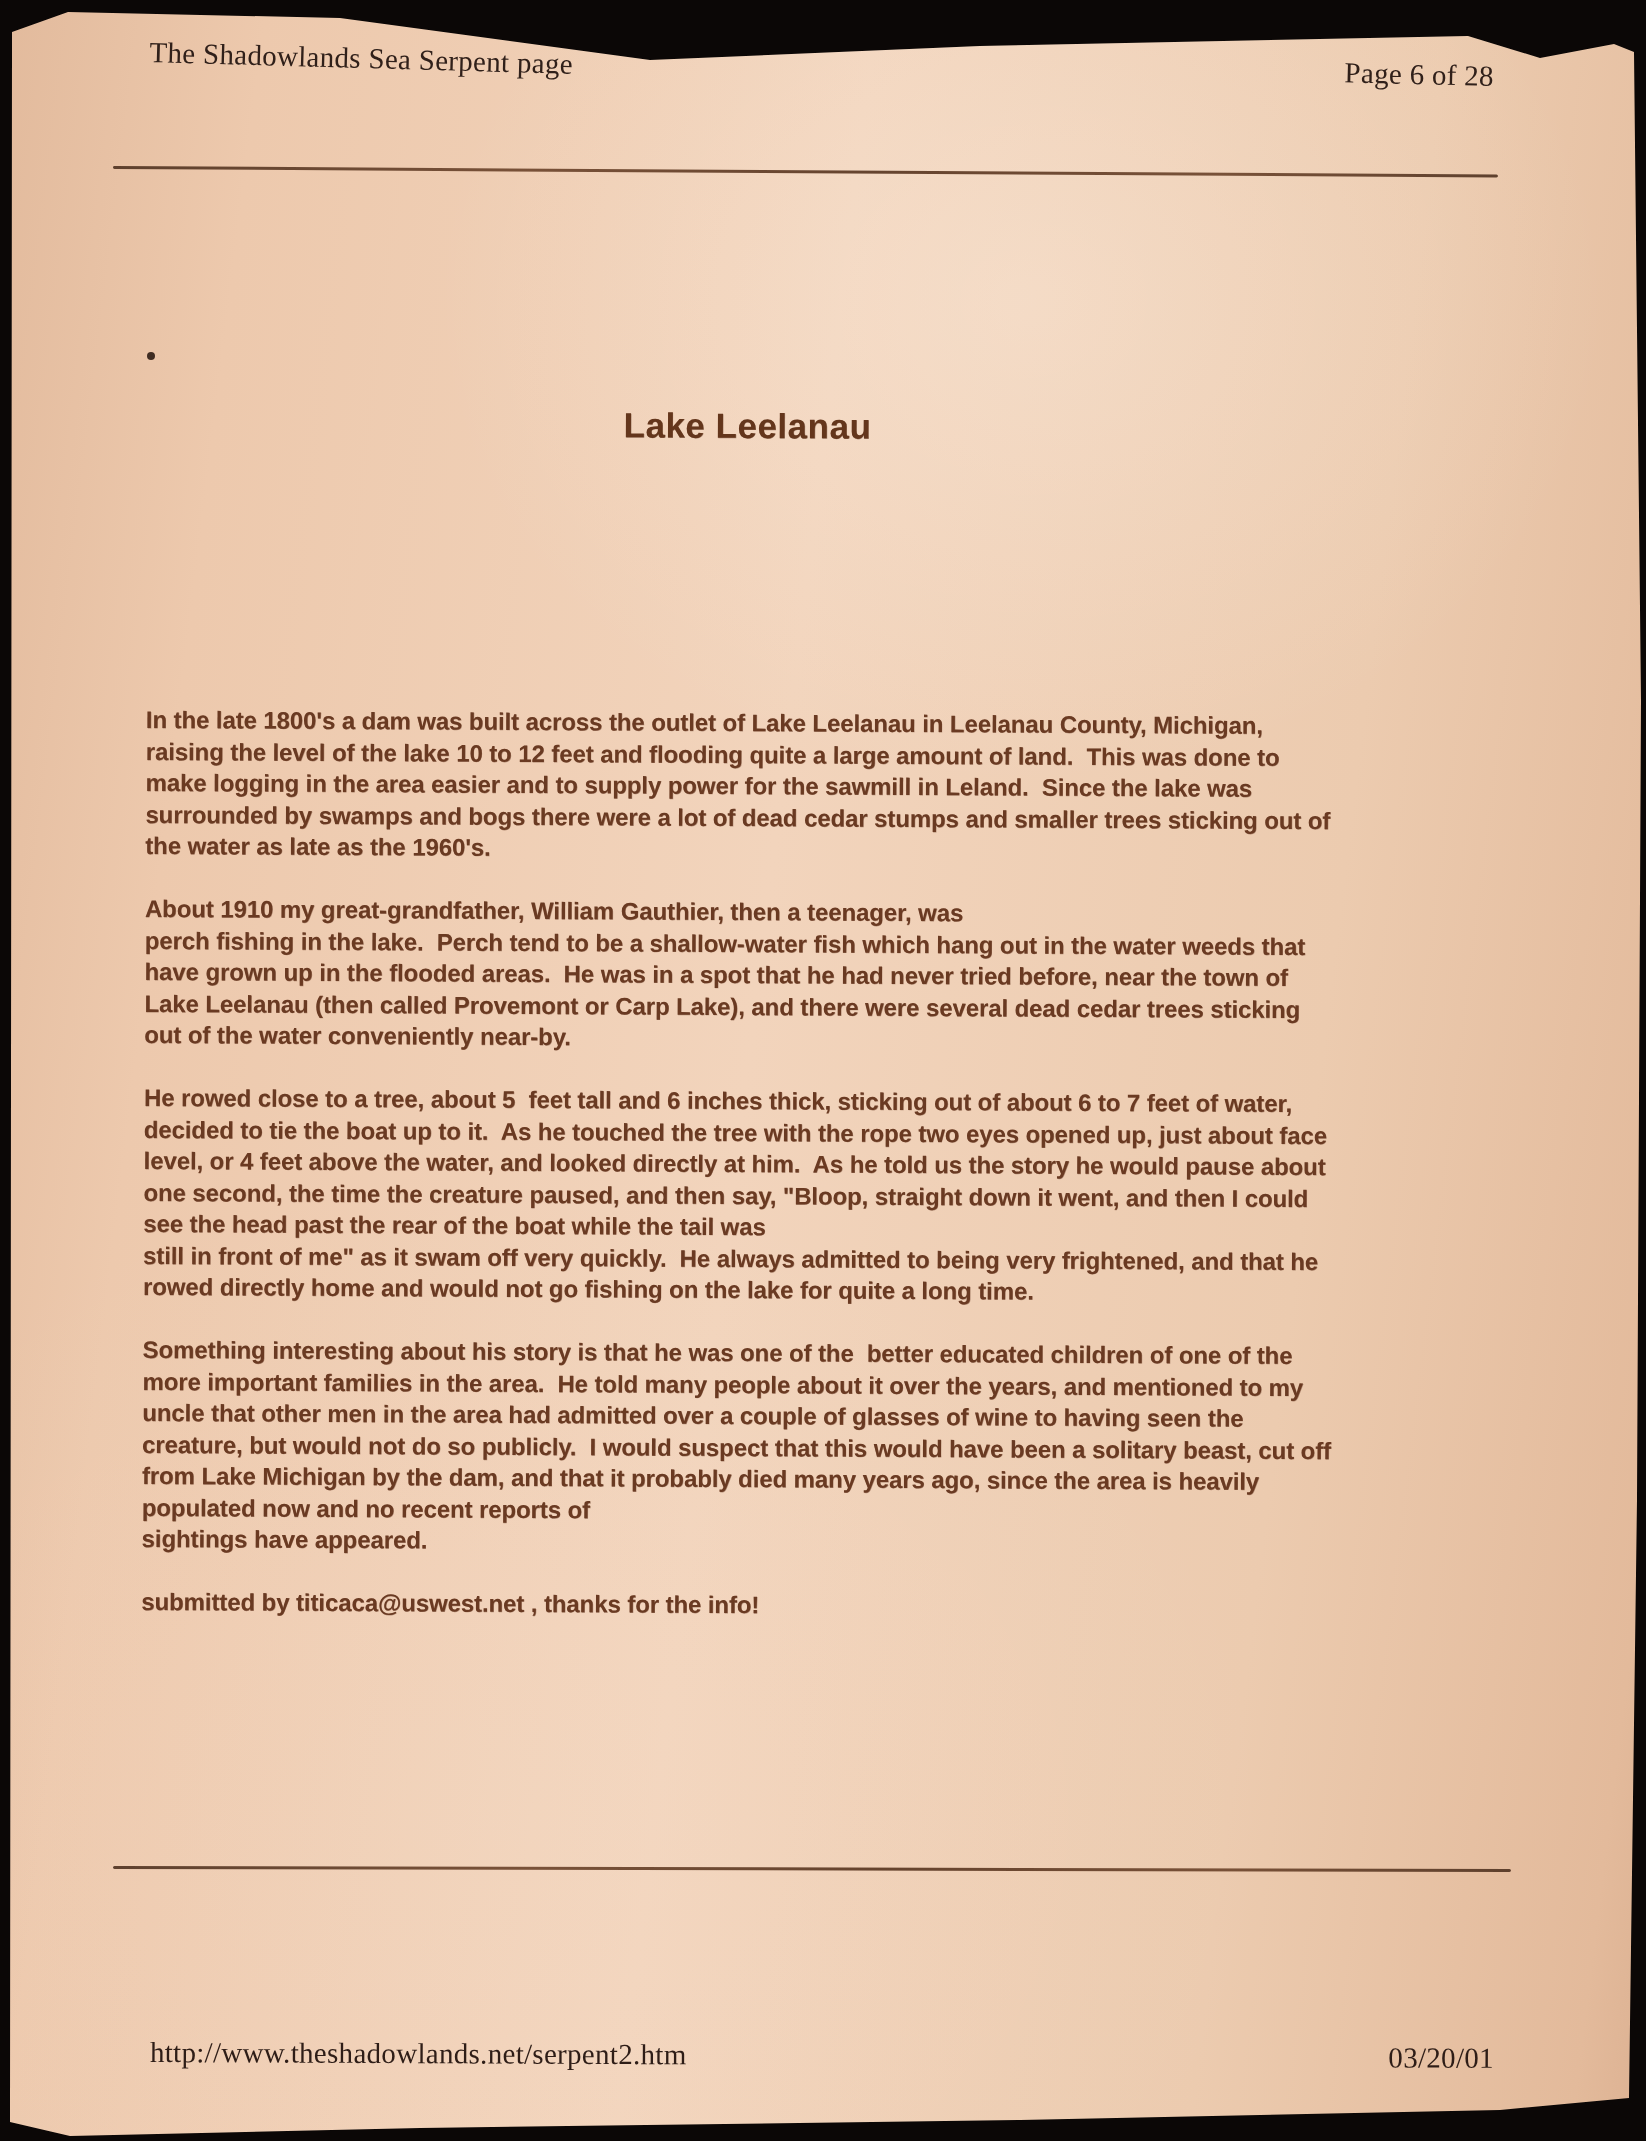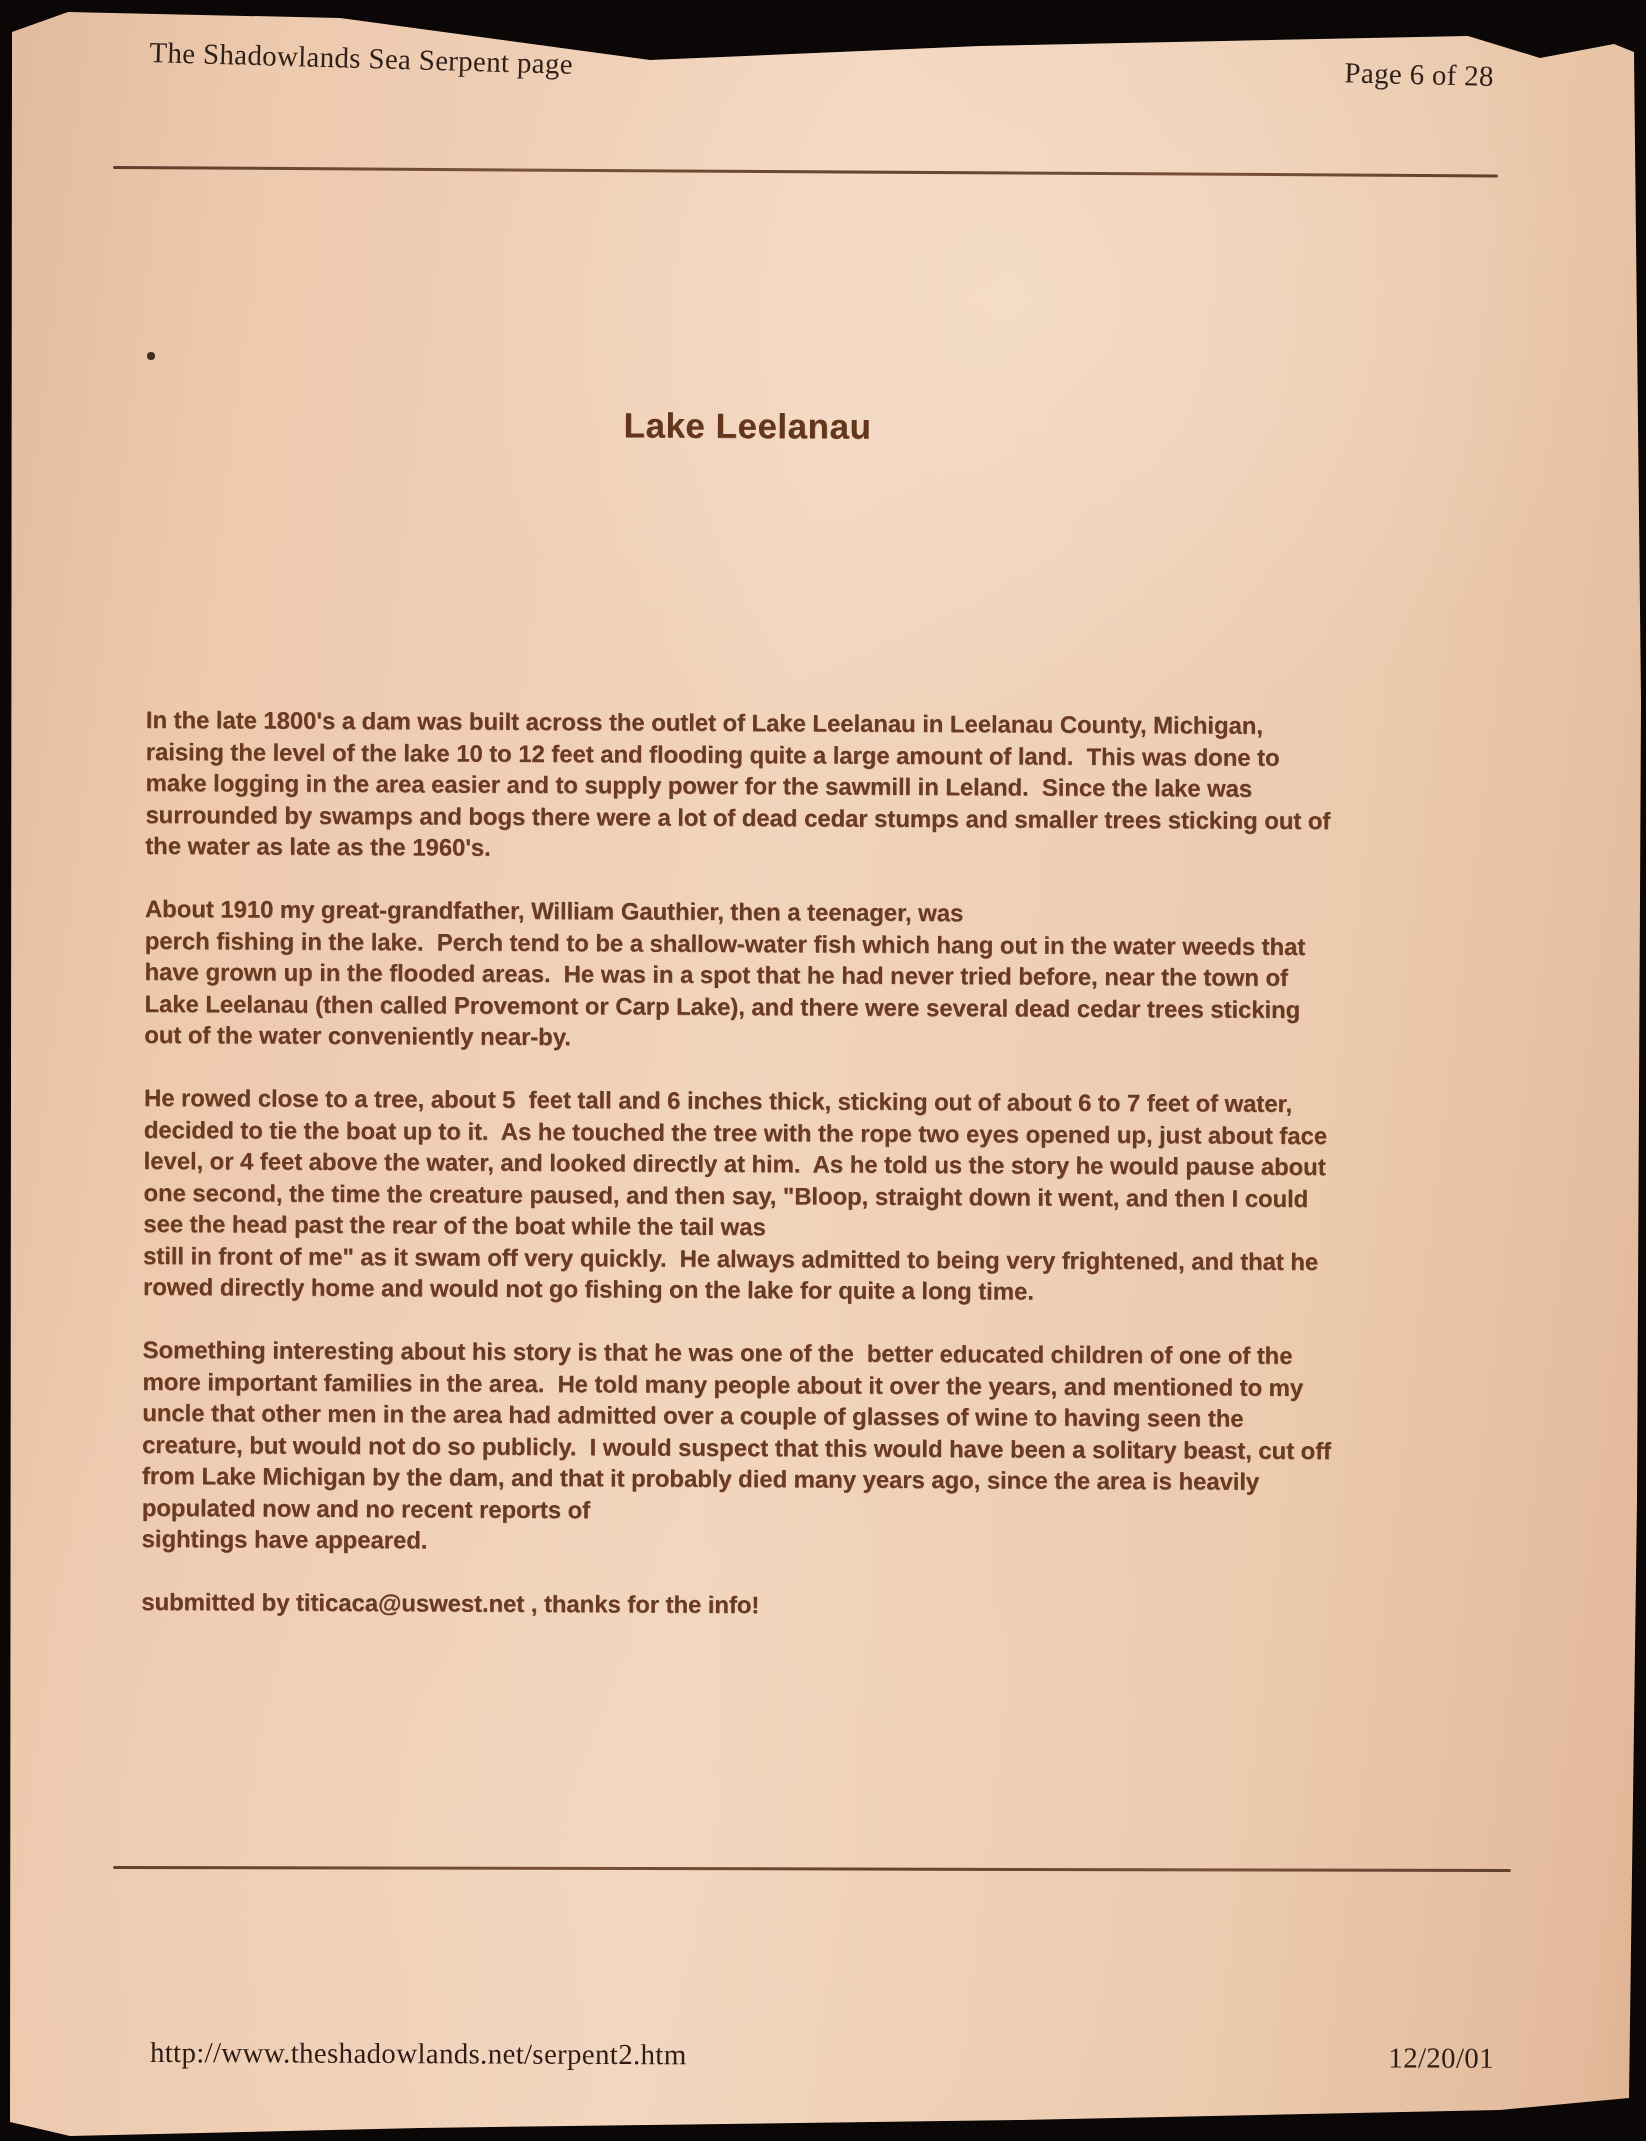--- a/index.html
+++ b/index.html
@@ -161,17 +161,17 @@
         </div>
         <div class="para">
           <div class="line">submitted by titicaca@uswest.net , thanks for the info!</div>
         </div>
       </div>
 
     <div class="rule rule-bottom"></div>
 
     <div class="footer-row">
       <span>http://www.theshadowlands.net/serpent2.htm</span>
-      <span>12/20/01</span>
+      <span>03/20/01</span>
     </div>
 
   </div>
 </div>
 
 </body></html>

